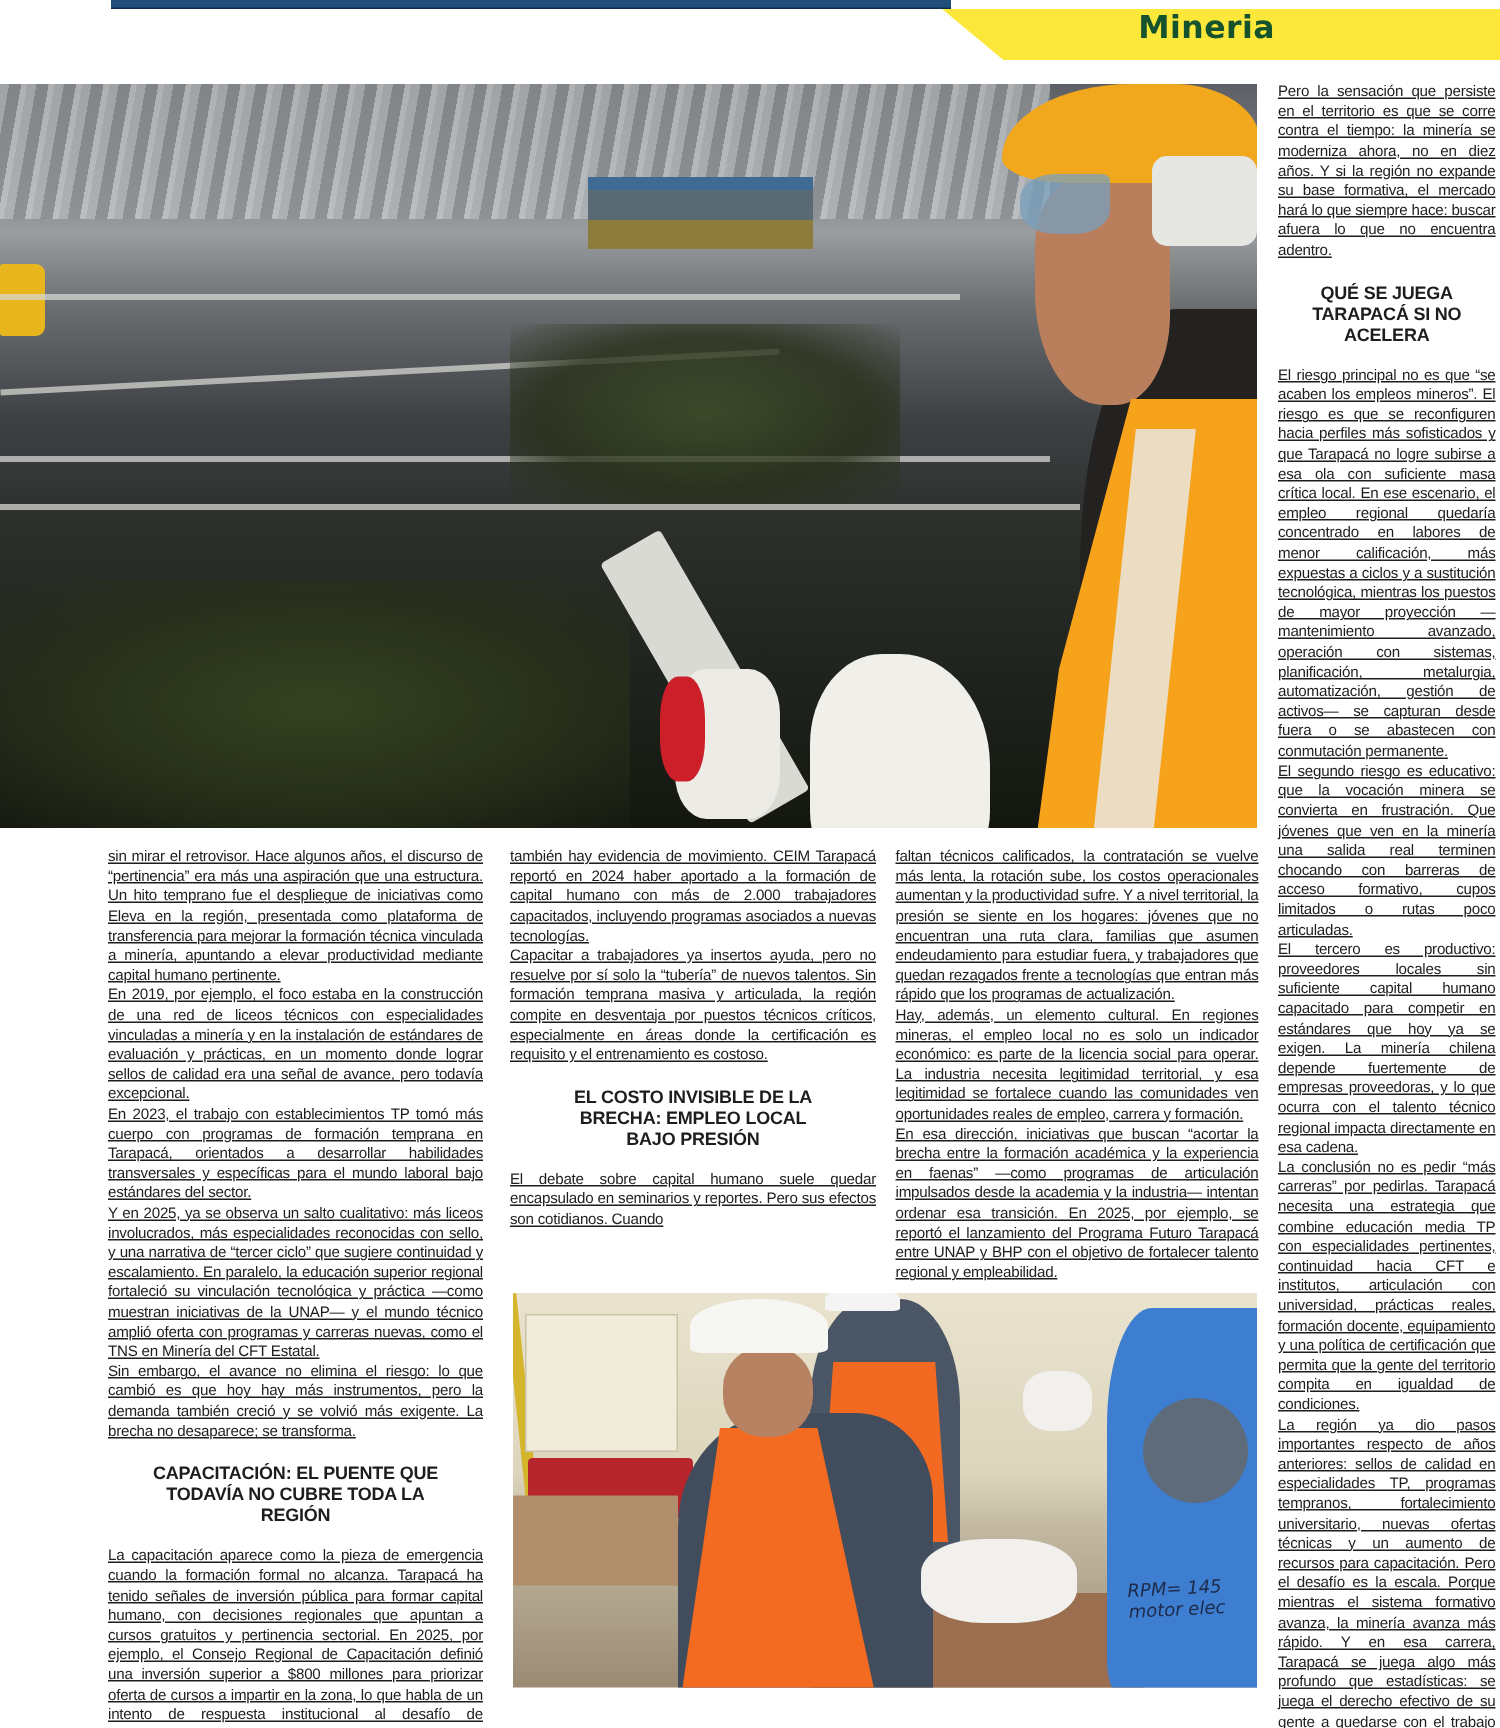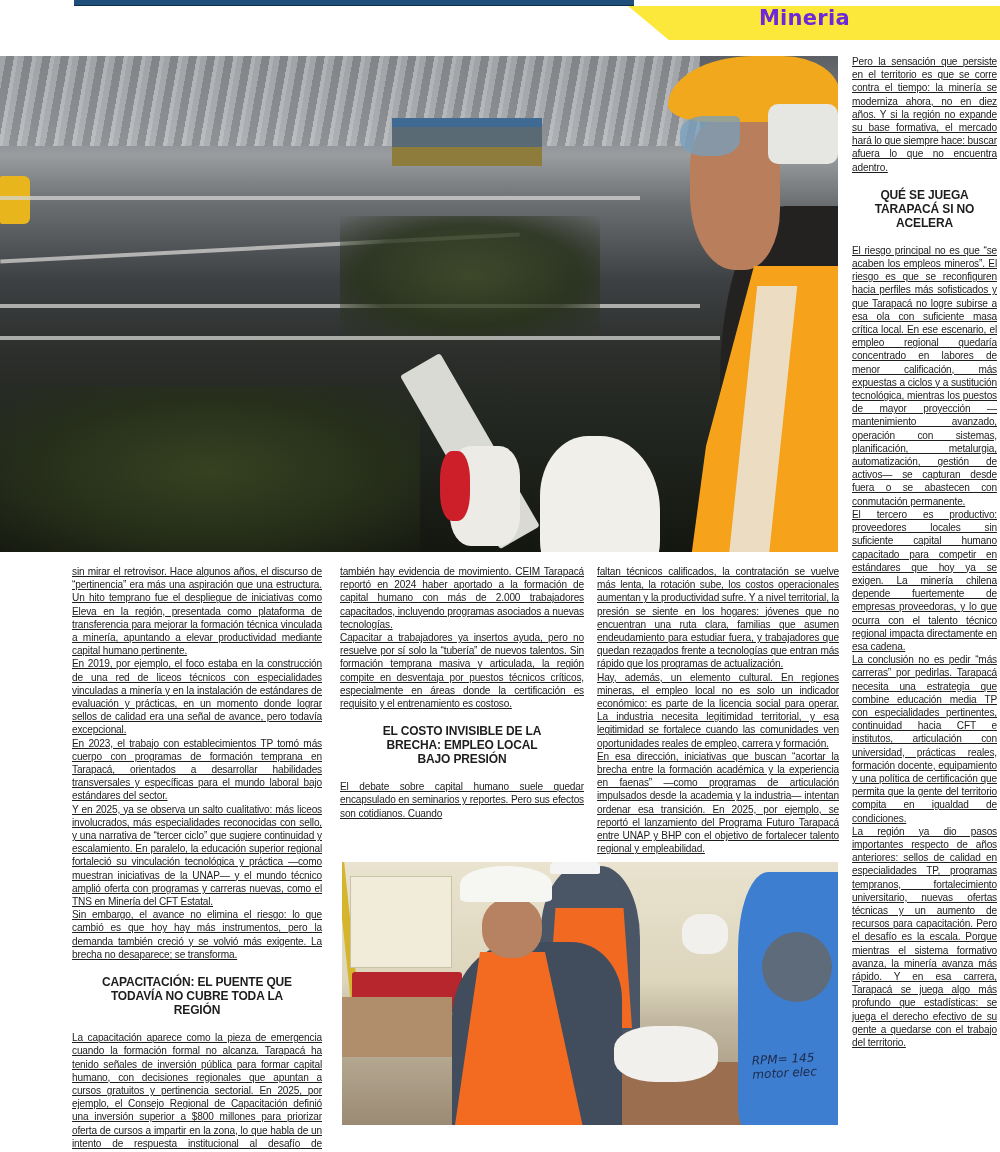--- a/index.html
+++ b/index.html
@@ -4,21 +4,21 @@
   <style>
     html, body { margin: 0; padding: 0; background: #ffffff; }
     body { width: 1000px; height: 1152px; position: relative; overflow: hidden;
            font-family: "Liberation Sans", sans-serif; color: #1a1a1a; }
 
     
     .top-bar { position: absolute; left: 74px; top: 0; width: 560px; height: 5px; background: #1f4e7a; border-bottom: 1px solid #0f2d4d; }
     .section-tag { position: absolute; left: 628px; top: 6px; width: 372px; height: 34px;
                    background: #fbe83a; clip-path: polygon(0 0, 100% 0, 100% 100%, 11% 100%); }
     .section-tag-label { position: absolute; right: 150px; top: 6px; font-family: "DejaVu Sans", sans-serif;
-                   font-weight: bold; font-size: 21px; color: #6d28d9; letter-spacing: 0.3px; }
+                   font-weight: bold; font-size: 21px; color: #14532d; letter-spacing: 0.3px; }
 
     
     .hero { position: absolute; left: 0; top: 56px; width: 838px; height: 496px; overflow: hidden;
             background: linear-gradient(180deg, #5c5f63 0%, #7d8085 12%, #9a9da0 20%, #6b6e70 30%, #3e4144 45%, #2b2e2a 60%, #1f231d 80%, #14170f 100%); }
     .hero .pit-wall { position: absolute; left: 0; top: 0; width: 700px; height: 90px;
             background: repeating-linear-gradient(100deg, #b7babd 0 6px, #8e9194 6px 14px, #c9cbcd 14px 18px); opacity: .75; }
     .hero .bench { position: absolute; height: 4px; background: #d6d6d2; opacity: .75; }
     .hero .veg { position: absolute; background: radial-gradient(ellipse at center, #3b4a22 0%, #28311a 60%, transparent 100%); opacity: .8; }
     .hero .plant { position: absolute; left: 392px; top: 62px; width: 150px; height: 48px;
             background: linear-gradient(180deg, #3f6a94 0 18%, #5a6a75 18% 60%, #8e7c3c 60% 100%); }
@@ -96,20 +96,21 @@
   <div class="tablet"></div>
   <div class="glove-l"></div>
   <div class="glove-l-red"></div>
   <div class="glove-r"></div>
 </div>
 
 <div class="col col-4">
   <p>Pero la sensación que persiste en el territorio es que se corre contra el tiempo: la minería se moderniza ahora, no en diez años. Y si la región no expande su base formativa, el mercado hará lo que siempre hace: buscar afuera lo que no encuentra adentro.</p>
   <h3>QUÉ SE JUEGA TARAPACÁ SI NO ACELERA</h3>
   <p>El riesgo principal no es que “se acaben los empleos mineros”. El riesgo es que se reconfiguren hacia perfiles más sofisticados y que Tarapacá no logre subirse a esa ola con suficiente masa crítica local. En ese escenario, el empleo regional quedaría concentrado en labores de menor calificación, más expuestas a ciclos y a sustitución tecnológica, mientras los puestos de mayor proyección —mantenimiento avanzado, operación con sistemas, planificación, metalurgia, automatización, gestión de activos— se capturan desde fuera o se abastecen con conmutación permanente.</p>
+  <p>El segundo riesgo es educativo: que la vocación minera se convierta en frustración. Que jóvenes que ven en la minería una salida real terminen chocando con barreras de acceso formativo, cupos limitados o rutas poco articuladas.</p>
   <p>El tercero es productivo: proveedores locales sin suficiente capital humano capacitado para competir en estándares que hoy ya se exigen. La minería chilena depende fuertemente de empresas proveedoras, y lo que ocurra con el talento técnico regional impacta directamente en esa cadena.</p>
   <p>La conclusión no es pedir “más carreras” por pedirlas. Tarapacá necesita una estrategia que combine educación media TP con especialidades pertinentes, continuidad hacia CFT e institutos, articulación con universidad, prácticas reales, formación docente, equipamiento y una política de certificación que permita que la gente del territorio compita en igualdad de condiciones.</p>
   <p>La región ya dio pasos importantes respecto de años anteriores: sellos de calidad en especialidades TP, programas tempranos, fortalecimiento universitario, nuevas ofertas técnicas y un aumento de recursos para capacitación. Pero el desafío es la escala. Porque mientras el sistema formativo avanza, la minería avanza más rápido. Y en esa carrera, Tarapacá se juega algo más profundo que estadísticas: se juega el derecho efectivo de su gente a quedarse con el trabajo del territorio.</p>
 </div>
 
 <div class="col col-1">
   <p>sin mirar el retrovisor. Hace algunos años, el discurso de “pertinencia” era más una aspiración que una estructura. Un hito temprano fue el despliegue de iniciativas como Eleva en la región, presentada como plataforma de transferencia para mejorar la formación técnica vinculada a minería, apuntando a elevar productividad mediante capital humano pertinente.</p>
   <p>En 2019, por ejemplo, el foco estaba en la construcción de una red de liceos técnicos con especialidades vinculadas a minería y en la instalación de estándares de evaluación y prácticas, en un momento donde lograr sellos de calidad era una señal de avance, pero todavía excepcional.</p>
   <p>En 2023, el trabajo con establecimientos TP tomó más cuerpo con programas de formación temprana en Tarapacá, orientados a desarrollar habilidades transversales y específicas para el mundo laboral bajo estándares del sector.</p>
   <p>Y en 2025, ya se observa un salto cualitativo: más liceos involucrados, más especialidades reconocidas con sello, y una narrativa de “tercer ciclo” que sugiere continuidad y escalamiento. En paralelo, la educación superior regional fortaleció su vinculación tecnológica y práctica —como muestran iniciativas de la UNAP— y el mundo técnico amplió oferta con programas y carreras nuevas, como el TNS en Minería del CFT Estatal.</p>

